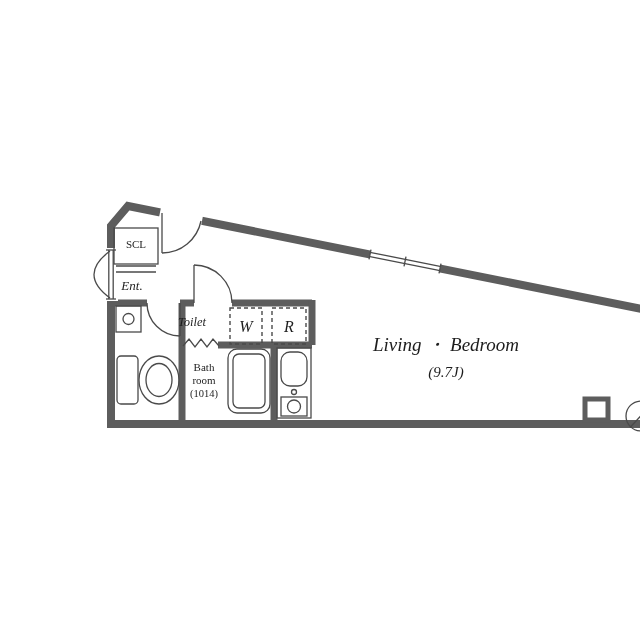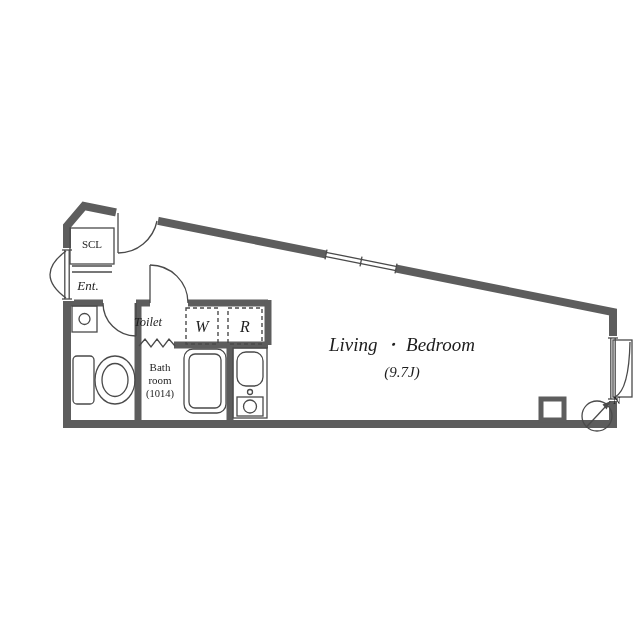--- a/index.html
+++ b/index.html
@@ -1,17 +1,17 @@
 <!DOCTYPE html>
 <html style="--wall: #5d5d5d; --line: #4a4a4a; --text: #1d1d1d; --bg: #ffffff;"><head>
 <meta charset="utf-8">
 <style>
   html,body{margin:0;padding:0;}
   body{width:640px;height:640px;background:var(--bg,#ffffff);overflow:hidden;}
-  .stage{position:relative;width:584px;height:640px;background:var(--bg,#ffffff);}
+  .stage{position:relative;width:584px;height:640px;background:var(--bg,#ffffff);padding-left:44px;}
   svg{display:block;}
   .wall{stroke:var(--wall,#5d5d5d);fill:none;}
   .thin{stroke:var(--line,#4a4a4a);fill:none;stroke-width:1.3;}
   .erase{stroke:#ffffff;fill:none;}
   .dashed{stroke:var(--line,#4a4a4a);fill:none;stroke-width:1.4;stroke-dasharray:4 3;}
   .fillwhite{fill:#ffffff;}
   text{fill:var(--text,#1d1d1d);font-family:"Liberation Serif","DejaVu Serif",serif;}
   .it{font-style:italic;}
 </style>
 </head>

